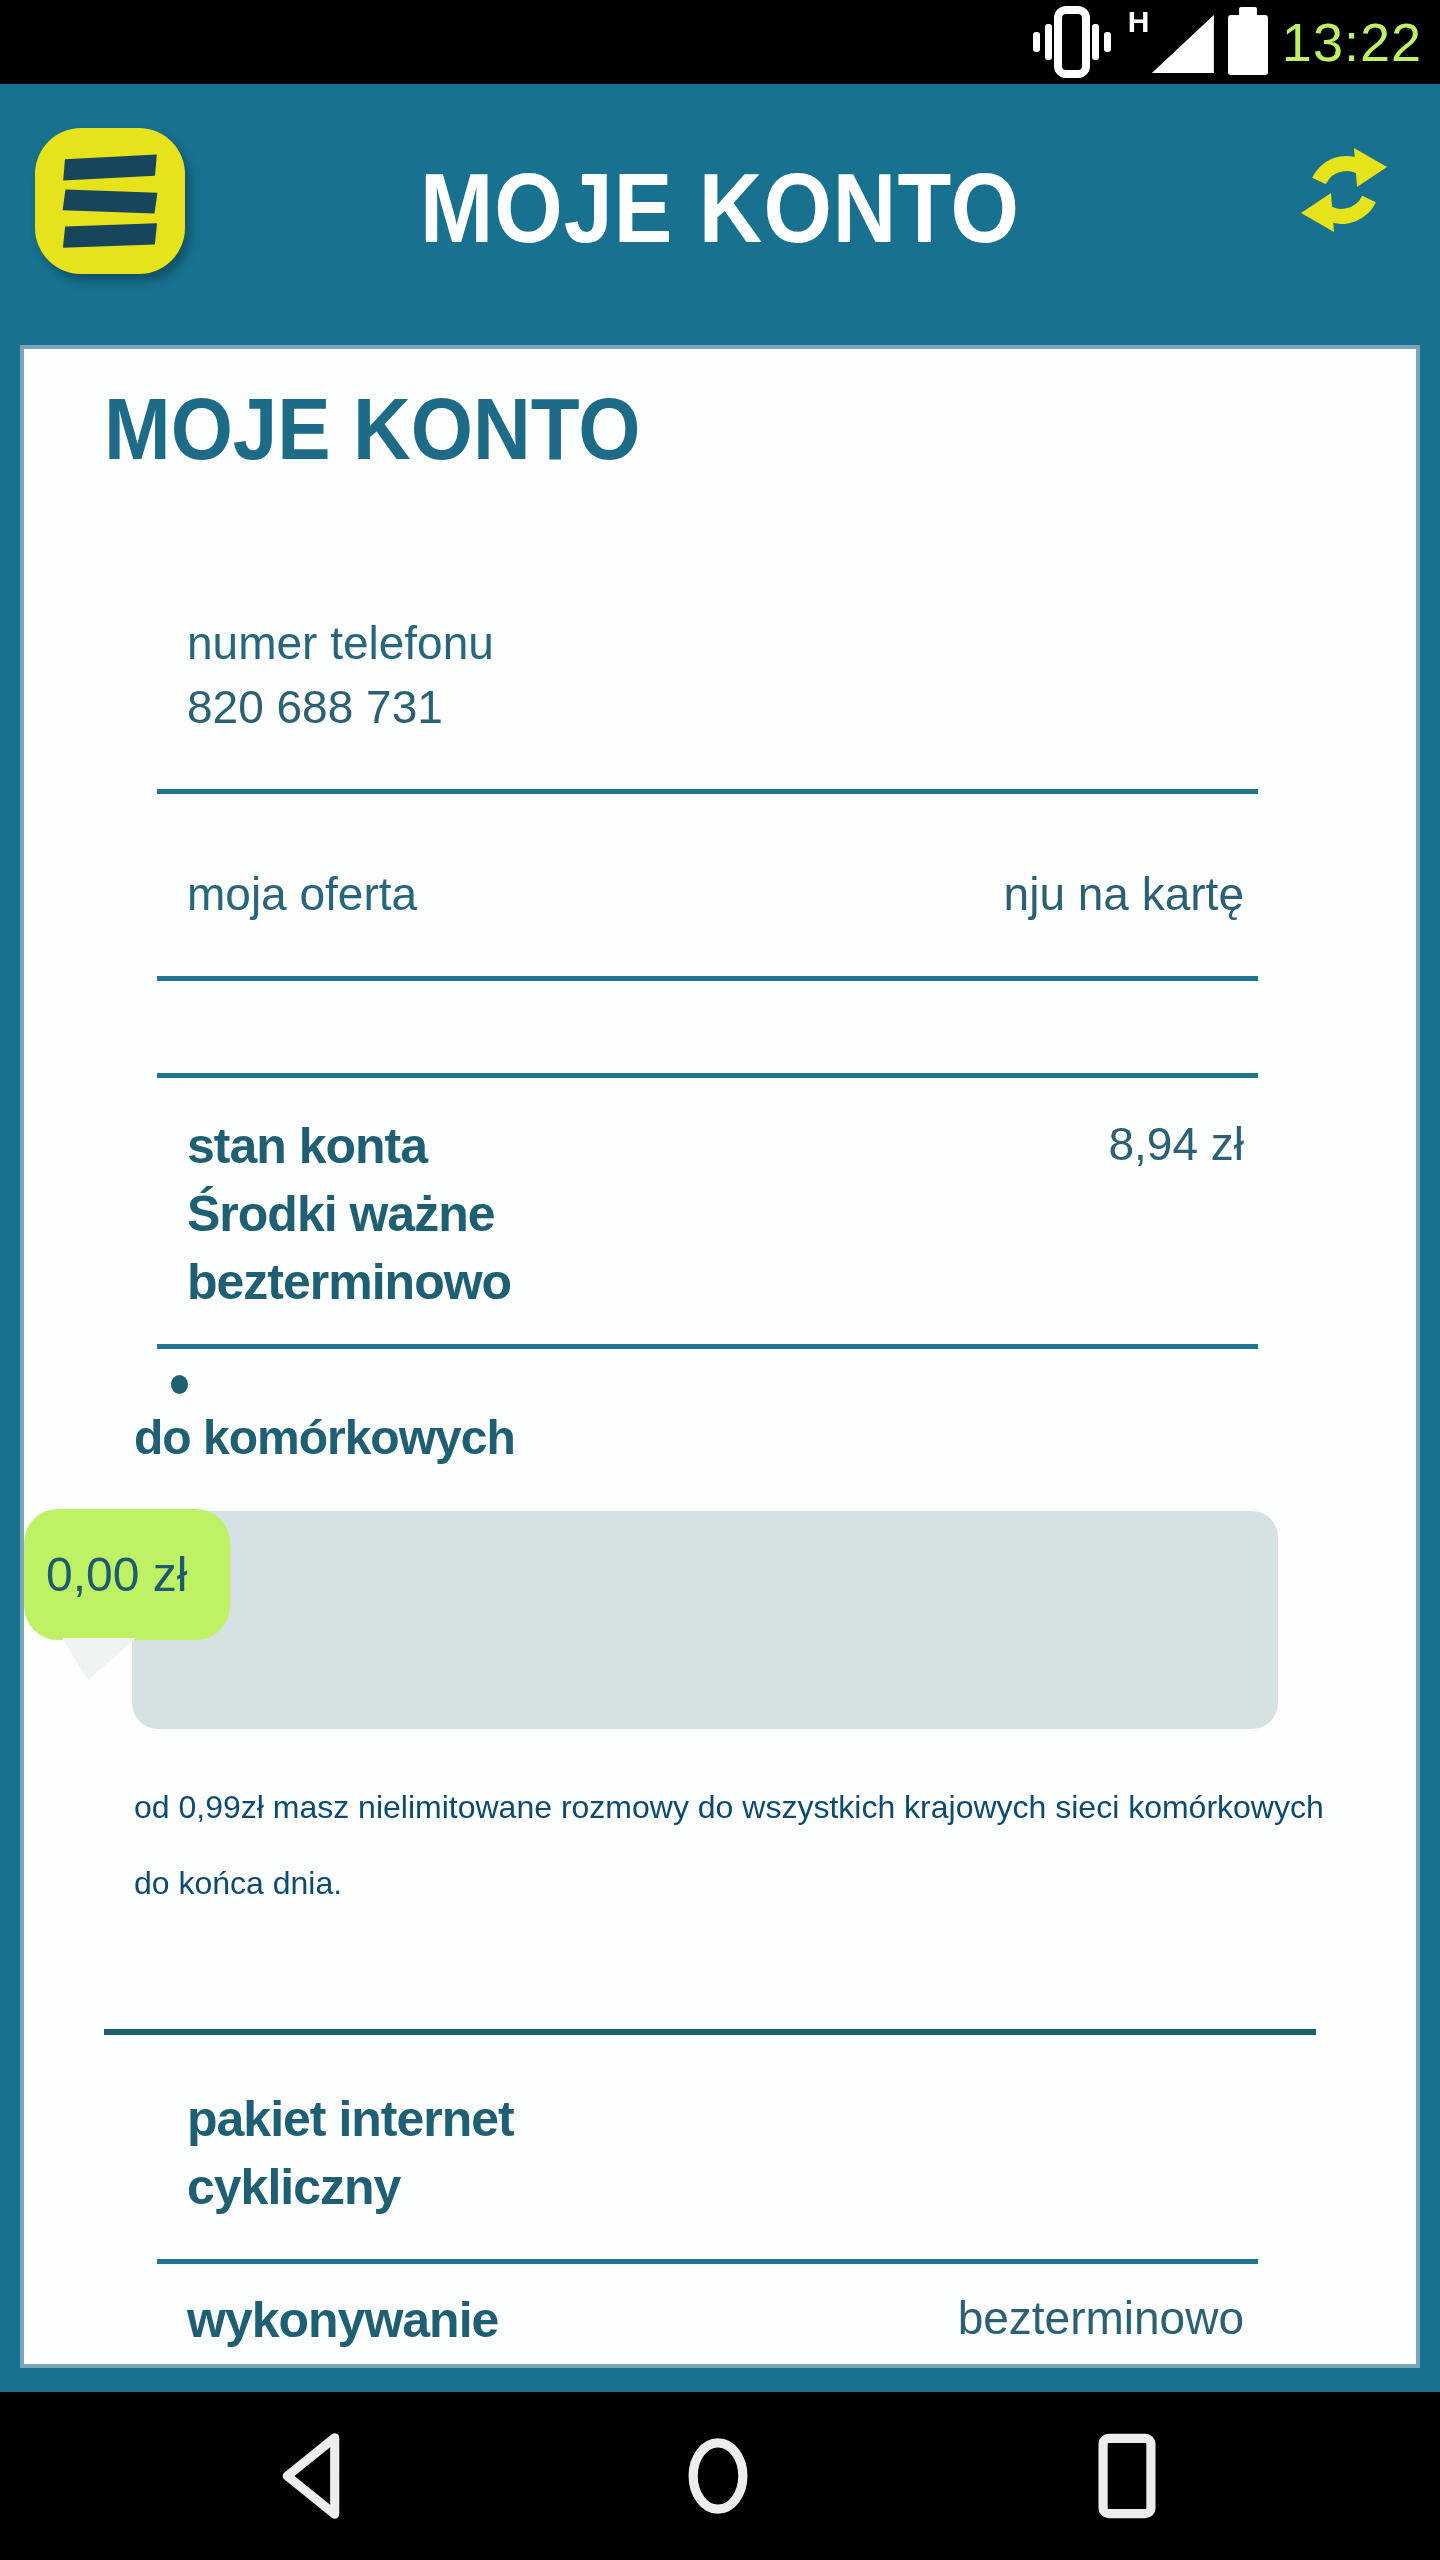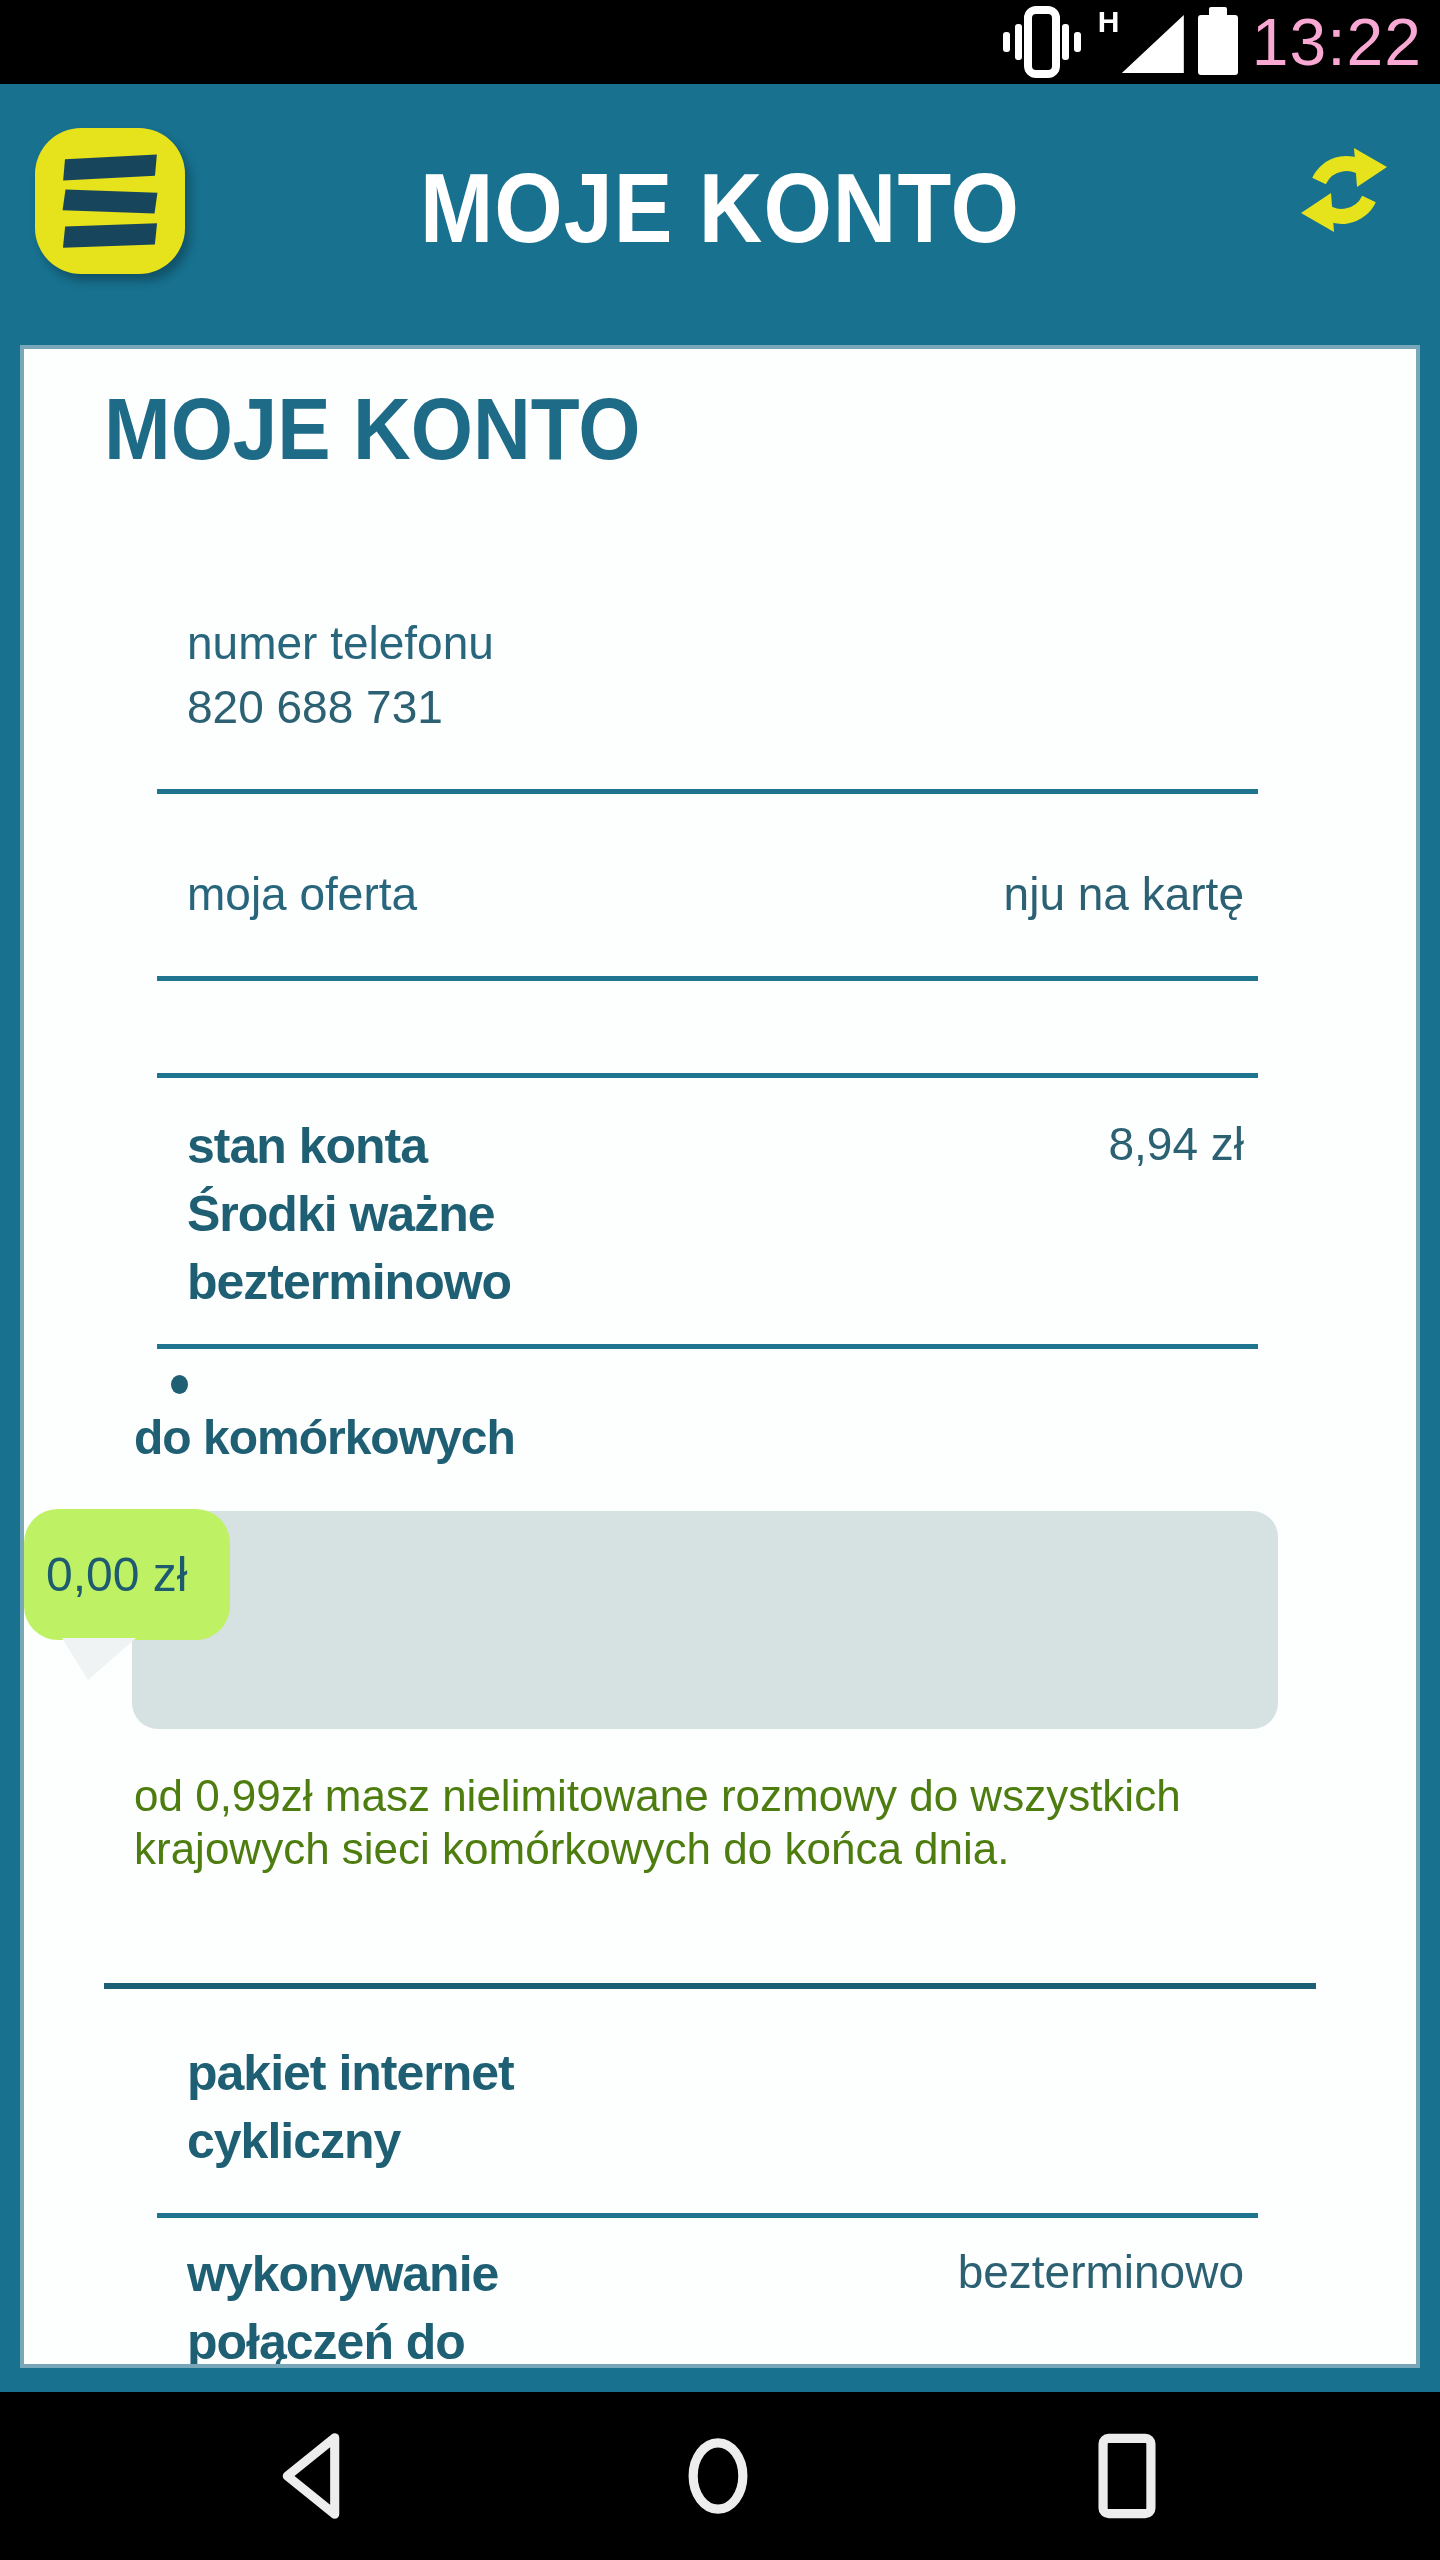--- a/index.html
+++ b/index.html
@@ -5,21 +5,21 @@
   * { margin:0; padding:0; box-sizing:border-box; }
   html,body { width:1440px; height:2560px; overflow:hidden; background:#000; }
   body { font-family:"Liberation Sans", sans-serif; }
 
   
   .status-bar {
     height:84px; background:#000;
     display:flex; align-items:center; justify-content:flex-end;
     gap:14px; padding-right:18px;
   }
-  .status-time { color:#f9a8d4; font-size:66px; letter-spacing:1px; }
+  .status-time { color:#bef264; font-size:54px; letter-spacing:1px; }
   .sig-wrap { position:relative; width:86px; height:66px; }
   .sig-h { position:absolute; left:0; top:-4px; color:#fff; font-size:30px; font-weight:bold; }
   .sig-tri {
     position:absolute; right:0; bottom:2px; width:62px; height:58px;
     background:#fff; clip-path:polygon(100% 0, 100% 100%, 0 100%);
   }
   .battery { position:relative; width:40px; height:60px; background:#fff; border-radius:3px; margin-top:6px; }
   .battery::before {
     content:""; position:absolute; top:-8px; left:11px; width:18px; height:9px;
     background:#fff; border-radius:2px 2px 0 0;
@@ -78,21 +78,21 @@
   .balloon {
     position:absolute; left:0; top:0; width:206px; height:131px;
     background:#bef264; border-radius:34px; z-index:2;
   }
   .balloon-text { font-size:48px; color:#1E5A70; line-height:131px; padding-left:22px; }
   .balloon-tail {
     position:absolute; left:38px; top:129px; width:0; height:0;
     border-left:26px solid transparent; border-right:48px solid transparent;
     border-top:42px solid #EFF3F3;
   }
-  .usage-desc { margin:38px 64px 0 110px; font-size:44px; line-height:53px; color:#4d7c0f; }
+  .usage-desc { margin:38px 64px 0 110px; font-size:32px; line-height:76px; color:#0c4a6e; }
 
   .pkg-row { margin-top:50px; }
   .pkg-row .label { line-height:73px; }
 
   
   .nav-bar {
     height:168px; background:#000;
     display:flex; align-items:center; justify-content:center; gap:342px;
   }
   .nav-icon { display:block; cursor:pointer; }

